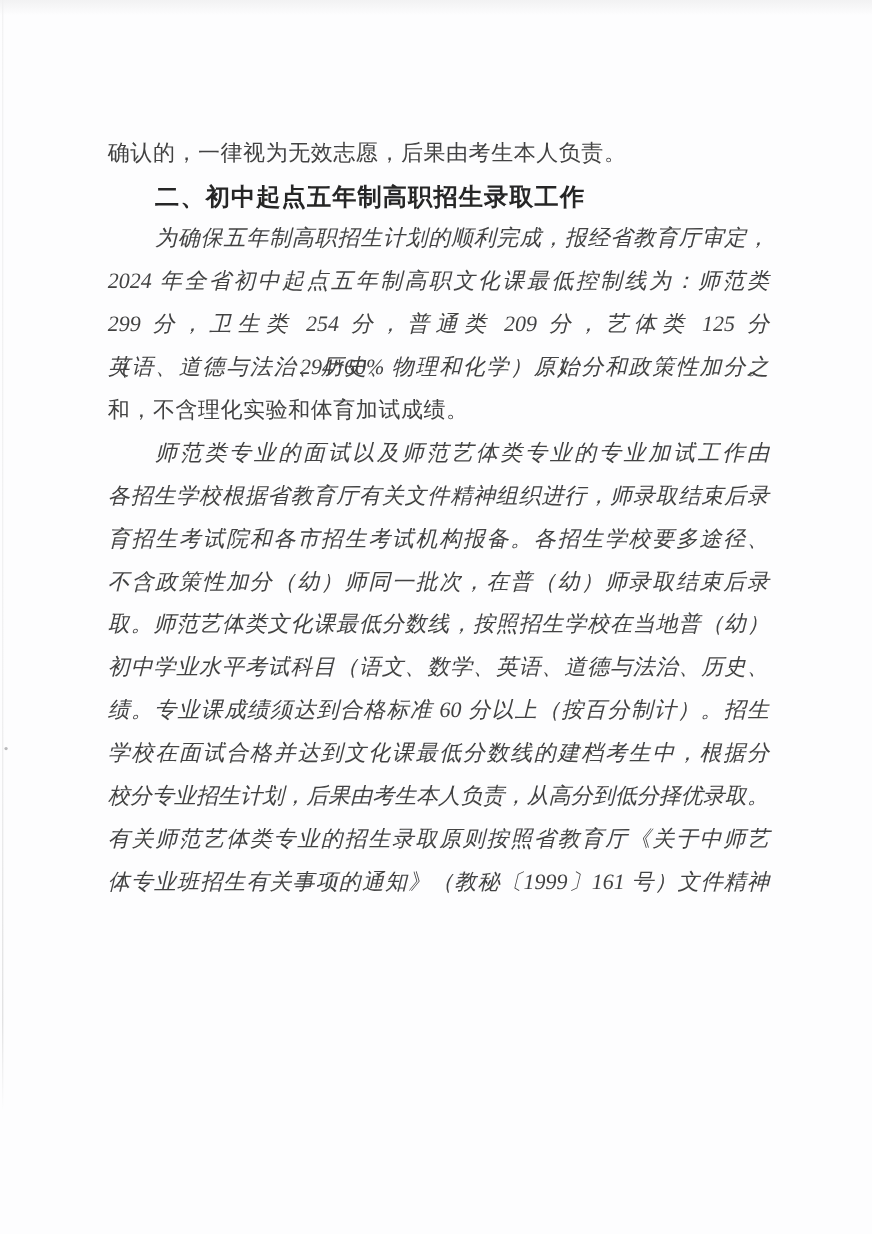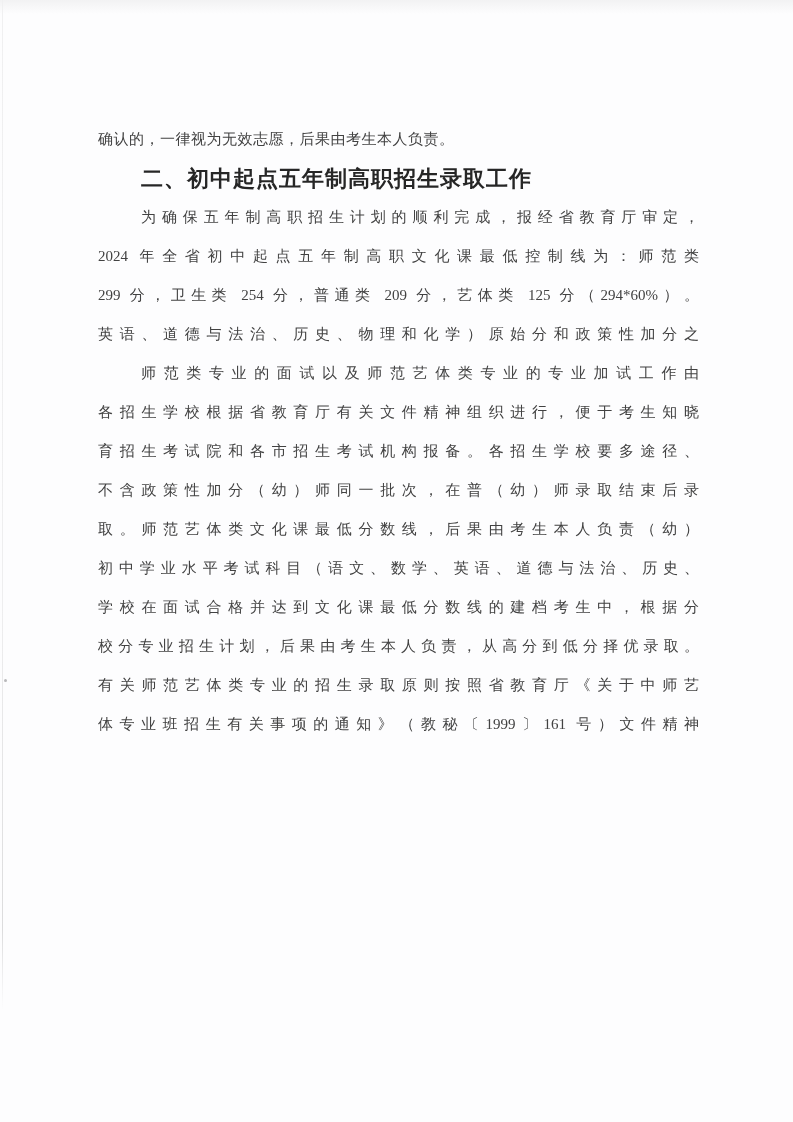--- a/index.html
+++ b/index.html
@@ -40,31 +40,32 @@
   }
   .textblock {
     position: absolute;
     left: 98px;
     top: 120px;
     width: 601px;
   }
   .line {
     height: 39px;
     line-height: 39px;
-    font-size: 15px;
+    font-size: 20px;
     color: var(--text);
     letter-spacing: 0.5px;
     text-align: left;
     white-space: normal;
     overflow: visible;
   }
   .line.justify {
     text-align: justify;
     text-align-last: justify;
     letter-spacing: 0;
+    font-style: italic;
   }
   .line.indent {
     padding-left: 43px;
   }
   .line.heading {
     font-family: "Liberation Sans", sans-serif;
     font-weight: 700;
     font-size: 22px;
     color: var(--heading);
     letter-spacing: 1px;
@@ -79,24 +80,26 @@
   <div class="top-band"></div>
   <div class="left-line"></div>
   <div class="speck"></div>
   <div class="textblock" id="textblock">
       <div class="line">确认的，一律视为无效志愿，后果由考生本人负责。</div>
       <div class="line heading indent">二、初中起点五年制高职招生录取工作</div>
       <div class="line indent justify">为确保五年制高职招生计划的顺利完成，报经省教育厅审定，</div>
       <div class="line justify">2024 年全省初中起点五年制高职文化课最低控制线为：师范类</div>
       <div class="line justify">299 分，卫生类 254 分，普通类 209 分，艺体类 125 分（294*60%）。</div>
       <div class="line justify">英语、道德与法治、历史、物理和化学）原始分和政策性加分之</div>
+      <div class="line">和，不含理化实验和体育加试成绩。</div>
       <div class="line indent justify">师范类专业的面试以及师范艺体类专业的专业加试工作由</div>
-      <div class="line justify">各招生学校根据省教育厅有关文件精神组织进行，便于考生知晓</div>
+      <div class="line justify">各招生学校根据省教育厅有关文件精神组织进行，师录取结束后录</div>
       <div class="line justify">育招生考试院和各市招生考试机构报备。各招生学校要多途径、</div>
       <div class="line justify">不含政策性加分（幼）师同一批次，在普（幼）师录取结束后录</div>
-      <div class="line justify">取。师范艺体类文化课最低分数线，后果由考生本人负责（幼）</div>
+      <div class="line justify">取。师范艺体类文化课最低分数线，按照招生学校在当地普（幼）</div>
       <div class="line justify">初中学业水平考试科目（语文、数学、英语、道德与法治、历史、</div>
+      <div class="line justify">绩。专业课成绩须达到合格标准 60 分以上（按百分制计）。招生</div>
       <div class="line justify">学校在面试合格并达到文化课最低分数线的建档考生中，根据分</div>
       <div class="line justify">校分专业招生计划，后果由考生本人负责，从高分到低分择优录取。</div>
       <div class="line justify">有关师范艺体类专业的招生录取原则按照省教育厅《关于中师艺</div>
       <div class="line justify">体专业班招生有关事项的通知》（教秘〔1999〕161 号）文件精神</div>
     </div>
 </div>
 
 </body></html>

